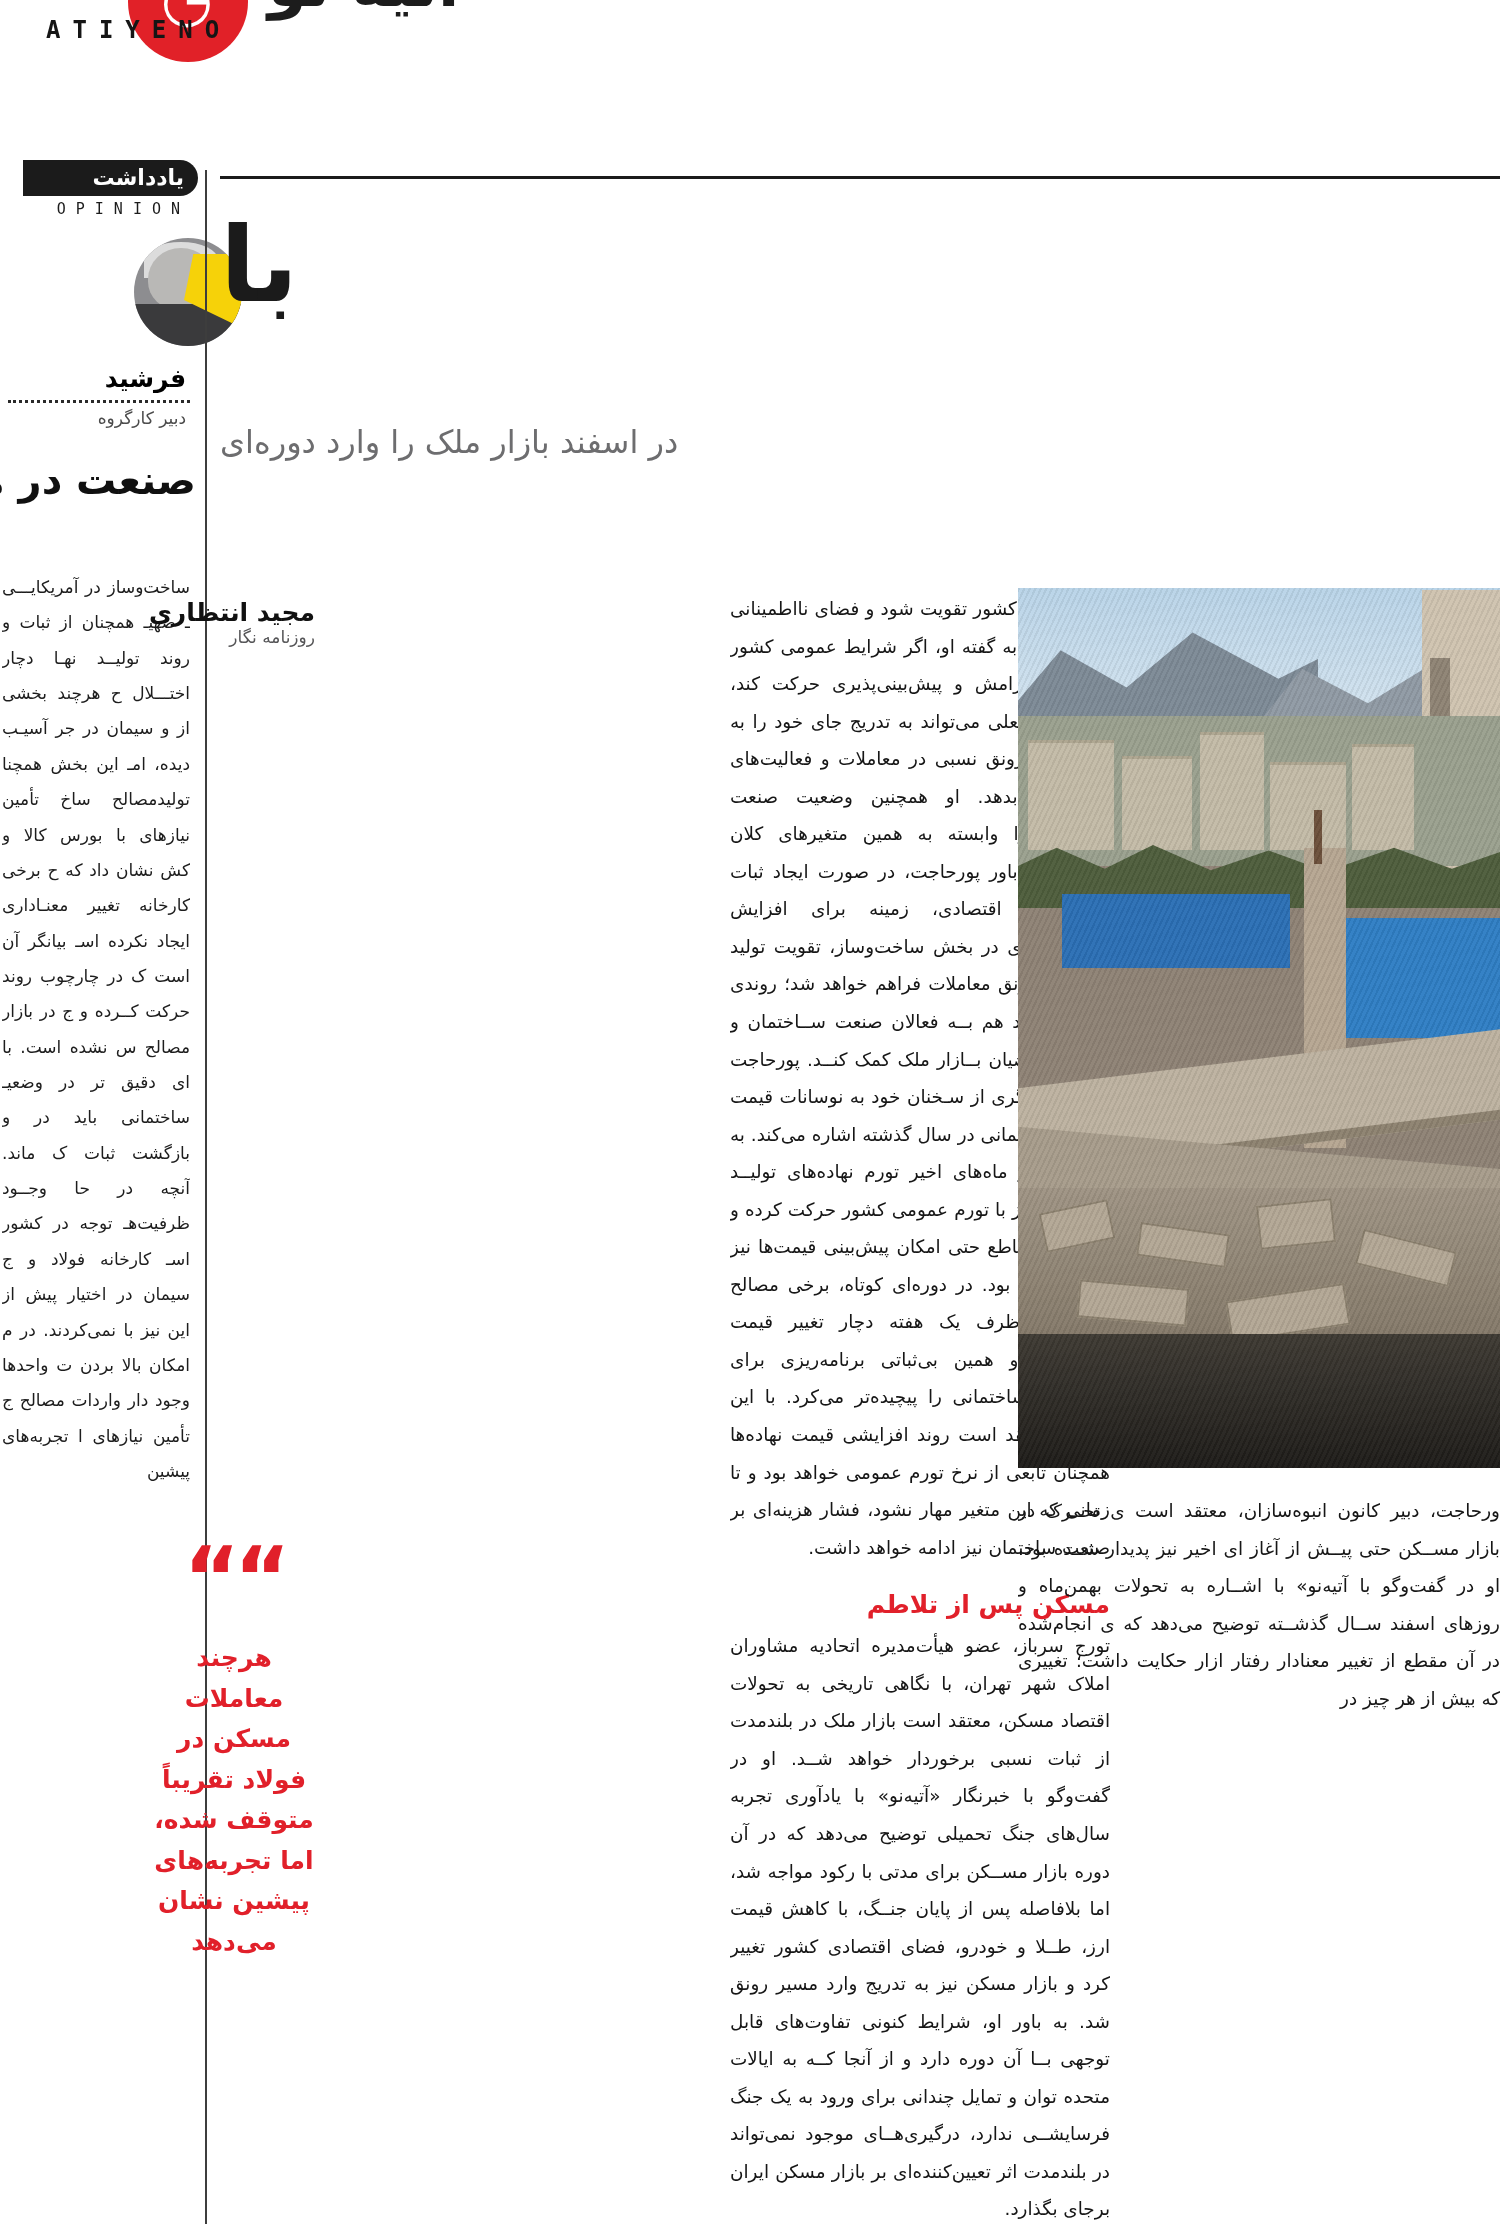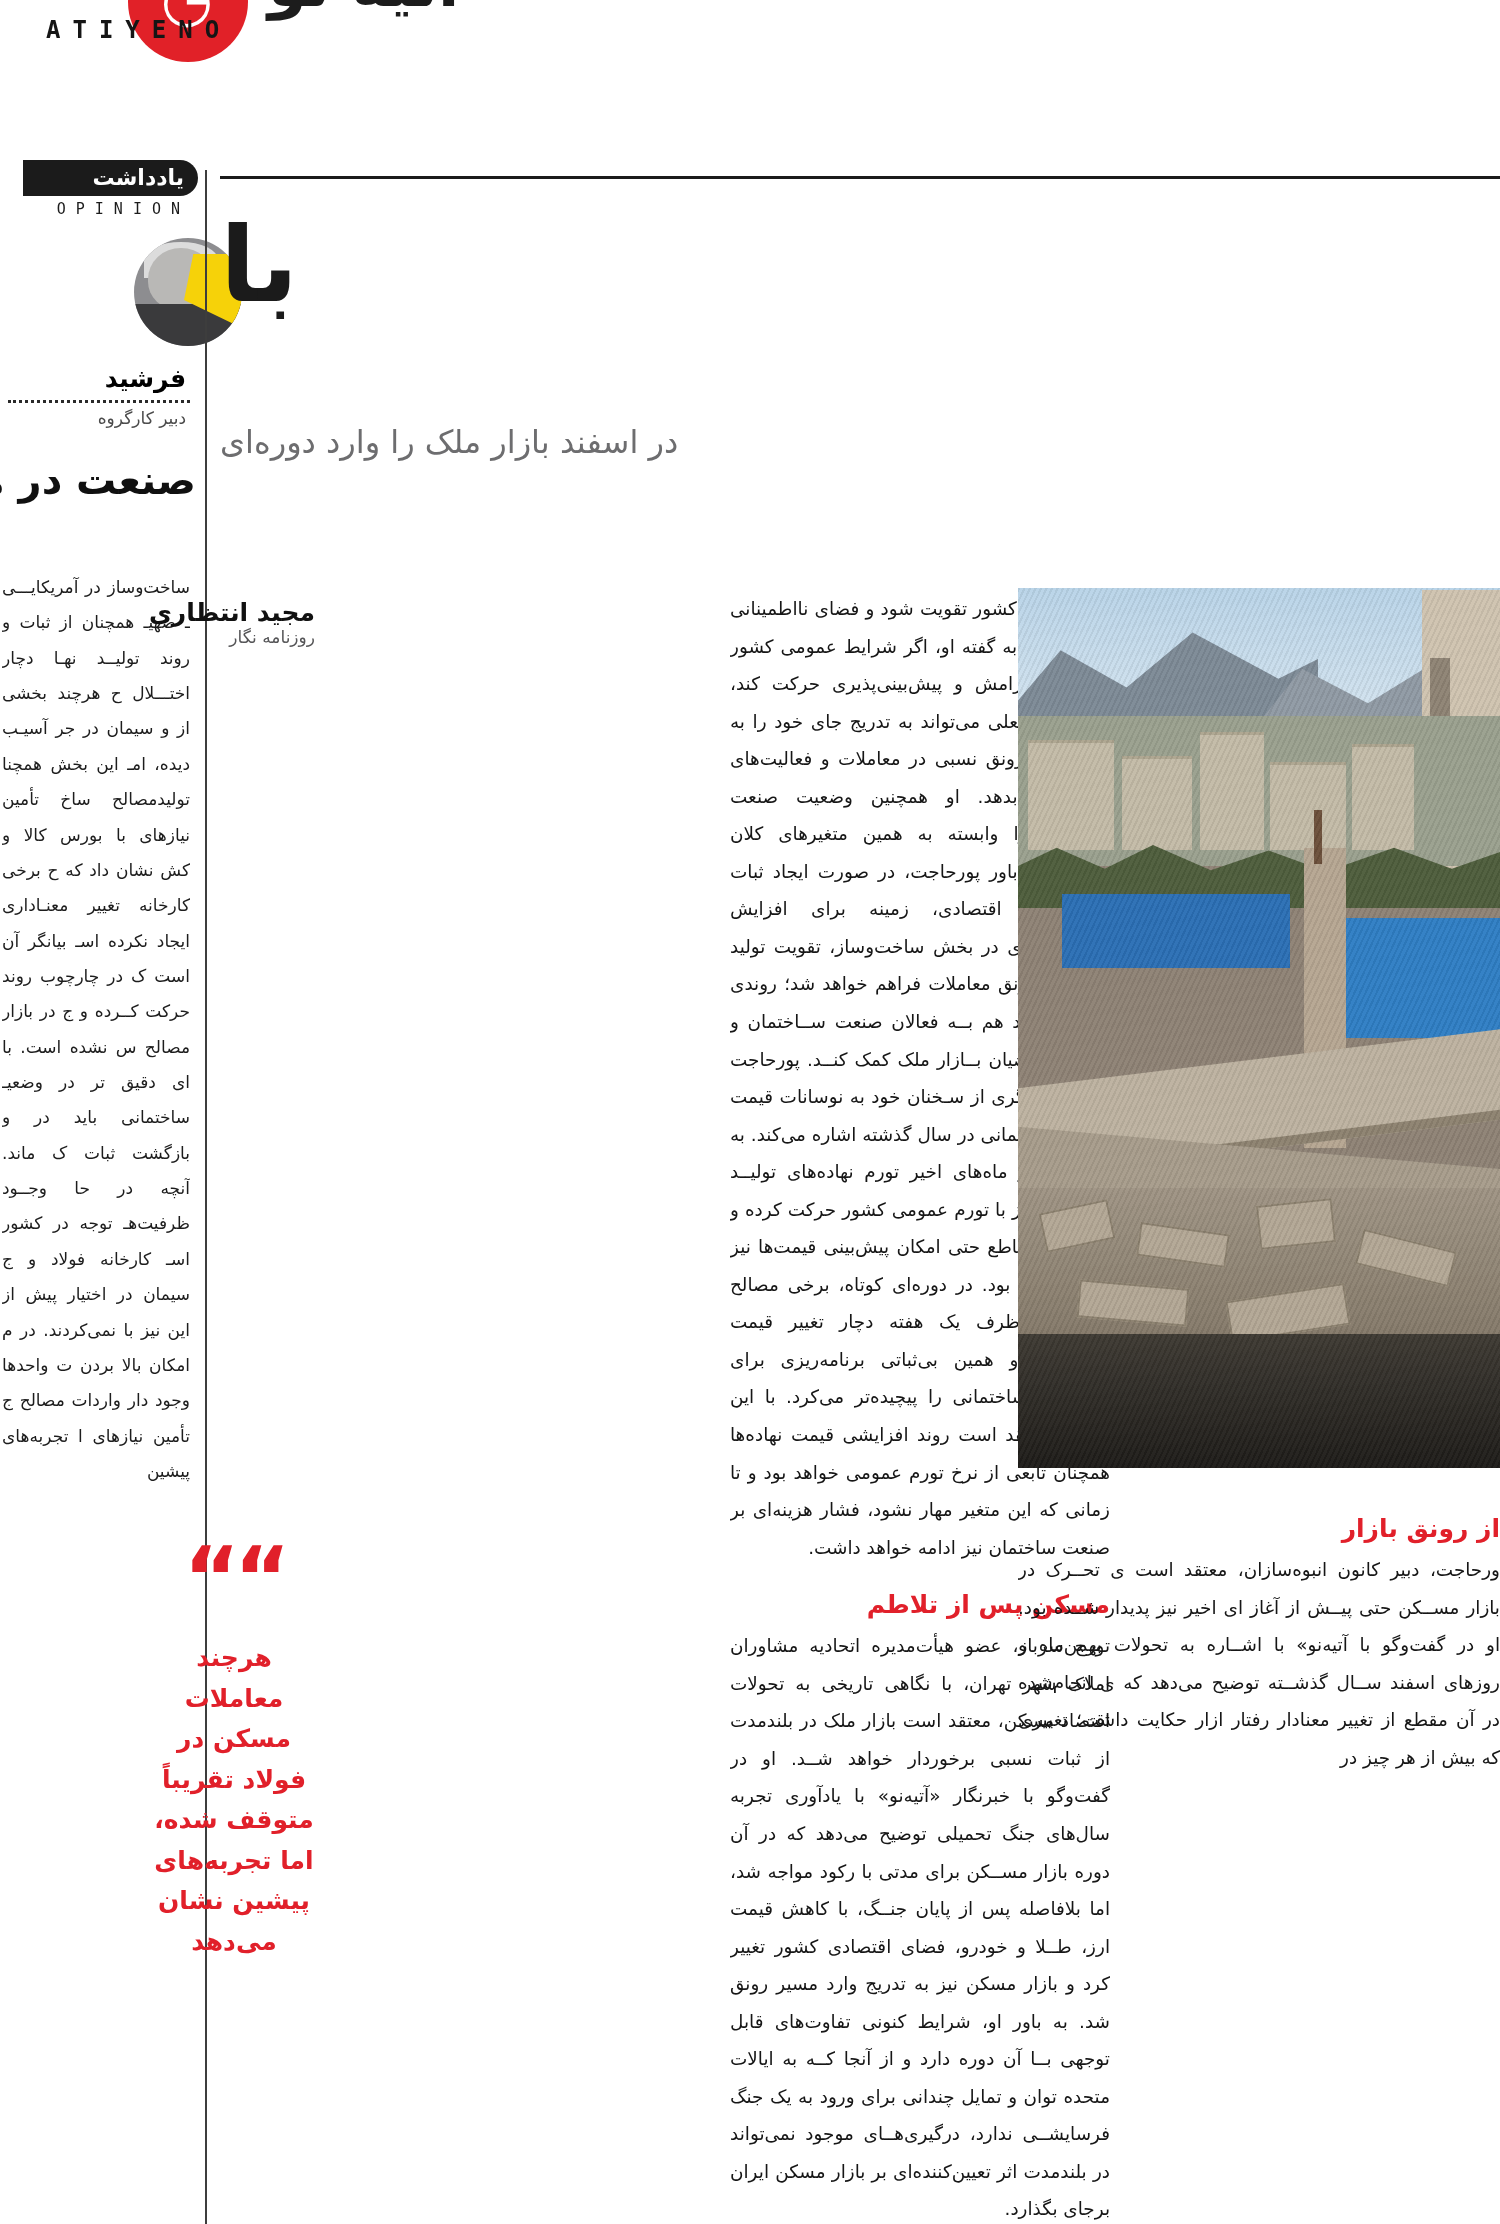--- a/index.html
+++ b/index.html
@@ -525,17 +525,16 @@
       <i class="ph-rub-chunk" style="left:240px; top:14px; width:76px; height:44px; transform:rotate(-6deg);"></i>
       <i class="ph-rub-chunk" style="left:340px; top:52px; width:96px; height:36px; transform:rotate(14deg);"></i>
       <i class="ph-rub-chunk" style="left:60px; top:96px; width:110px; height:38px; transform:rotate(5deg);"></i>
       <i class="ph-rub-chunk" style="left:210px; top:104px; width:120px; height:42px; transform:rotate(-9deg);"></i>
     </span>
     <span class="ph-dark"></span>
     <span class="ph-grain"></span>
   </div>
 
   <div class="col-right">
-    <div class="sec-head">از رونق بازار</div>
     <p>ورحاجت، دبیر کانون انبوه‌سازان، معتقد است ی تحــرک در بازار مســکن حتی پیــش از آغاز ای اخیر نیز پدیدار شــده بود. او در گفت‌وگو با آتیه‌نو» با اشــاره به تحولات بهمن‌ماه و روزهای اسفند ســال گذشــته توضیح می‌دهد که ی انجام‌شده در آن مقطع از تغییر معنادار رفتار ازار حکایت داشت؛ تغییری که بیش از هر چیز در</p>
   </div>
 
 </div>
 
 </body></html>

